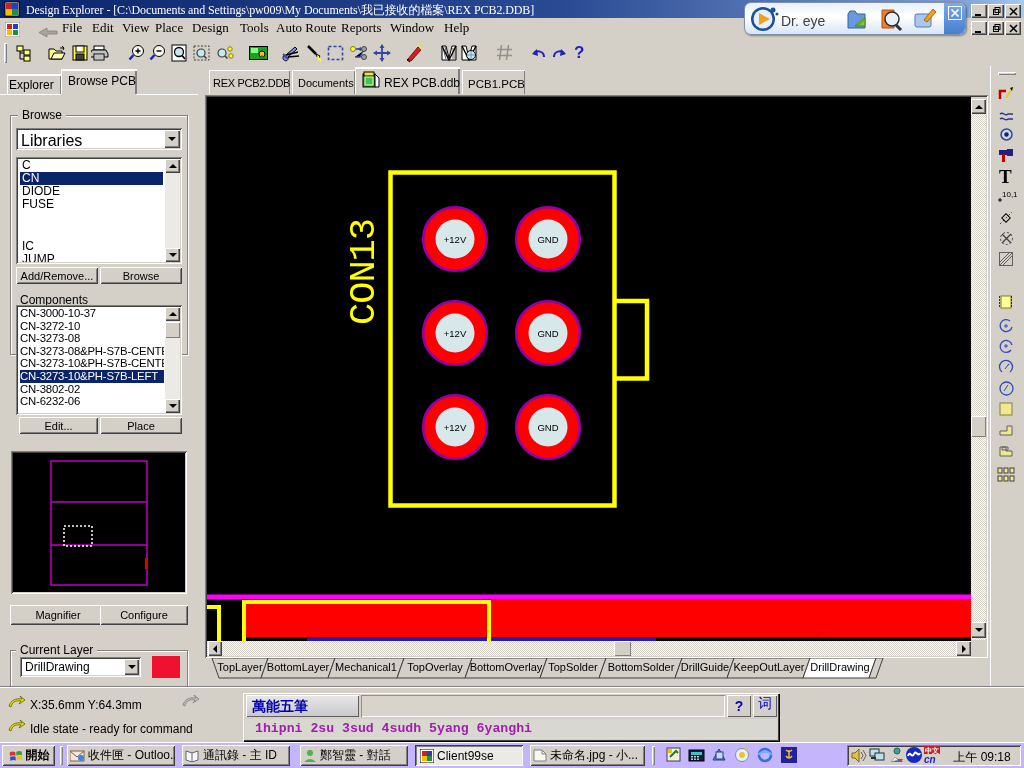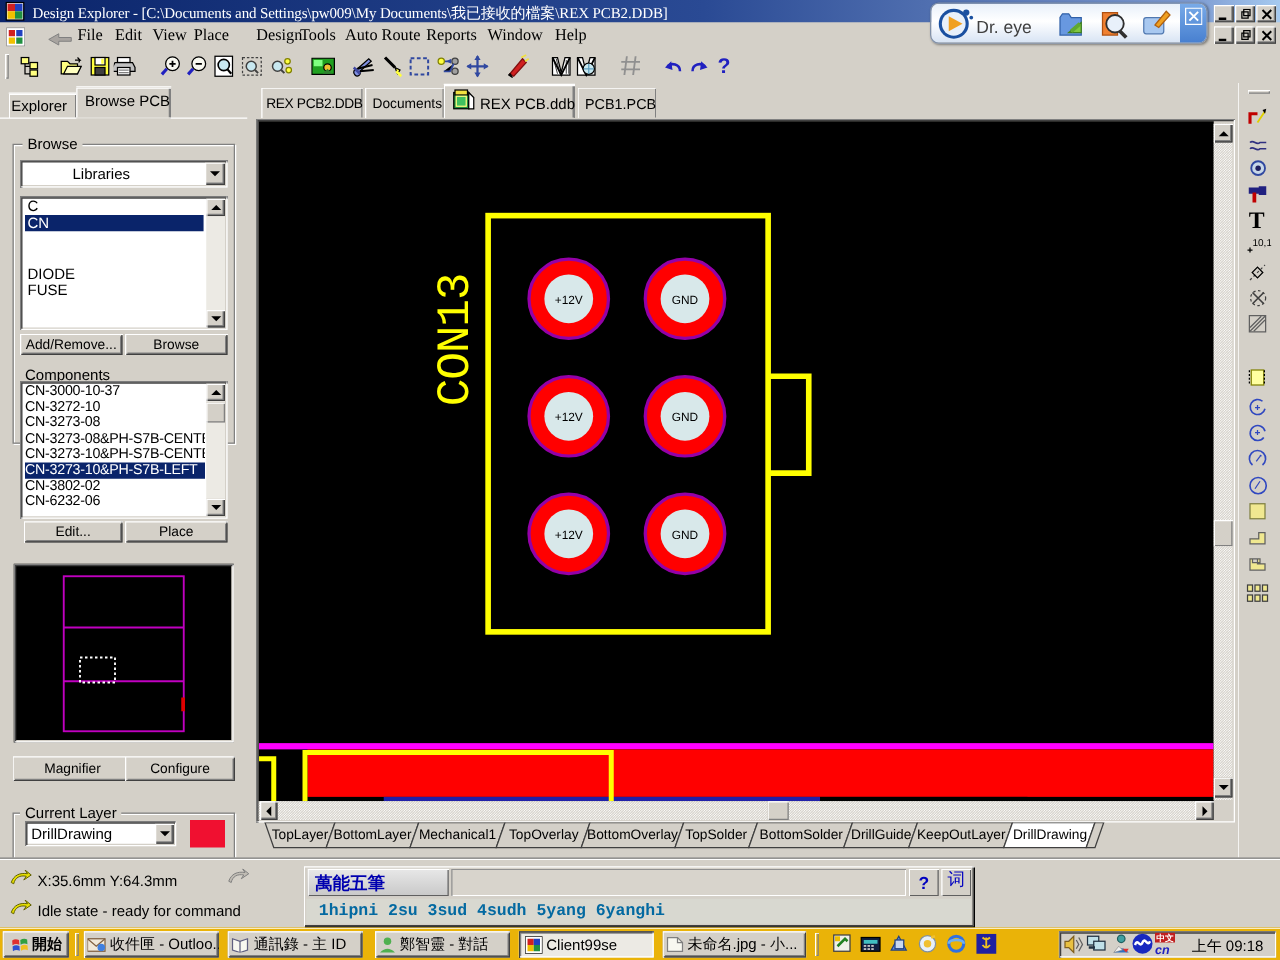--- a/index.html
+++ b/index.html
@@ -68,21 +68,21 @@
 <div class="abs" style="left:37px;top:24px;">
 <svg width="22" height="12">
         <path d="M2 5 L12 5 L12 2 L20 6.5 L12 11 L12 8 L2 8 Z" fill="#A8A4A0" stroke="#808080" stroke-width="0.8" transform="rotate(180 11 6.5)"></path>
       </svg>
 </div>
 <div class="abs" style="left:0;top:20px;width:1024px;height:20px;font-family:'Liberation Serif',serif;font-size:13px;color:#000;">
 <span class="abs" style="left:62px;">File</span>
 <span class="abs" style="left:92px;">Edit</span>
 <span class="abs" style="left:122px;">View</span>
 <span class="abs" style="left:155px;">Place</span>
-<span class="abs" style="left:205px;">Design</span>
+<span class="abs" style="left:192px;">Design</span>
 <span class="abs" style="left:240px;">Tools</span>
 <span class="abs" style="left:276px;">Auto Route</span>
 <span class="abs" style="left:341px;">Reports</span>
 <span class="abs" style="left:390px;">Window</span>
 <span class="abs" style="left:444px;">Help</span>
 </div>
 
 <div class="wbtn" style="left:971px;top:21px;">
       <svg width="10" height="9">
         <rect x="1" y="7" width="6" height="2" fill="#000"></rect>
@@ -248,29 +248,29 @@
 <div class="abs" style="left:7px;top:8px;width:54px;height:20px;background:#D4D0C8;box-shadow:inset 1px 1px 0 #fff,inset -1px 0 0 #808080;border-top:1px solid #fff;"></div>
 <div class="abs" style="left:9px;top:12px;font-size:12px;">Explorer</div>
 <div class="abs" style="left:61px;top:3px;width:76px;height:26px;background:#D4D0C8;box-shadow:inset 1px 1px 0 #fff,inset -2px 0 0 #808080,inset -1px 0 0 #404040;border-top:1px solid #fff;"></div>
 <div class="abs" style="left:68px;top:8px;font-size:12px;">Browse PCB</div>
 <div class="abs" style="left:0px;top:28px;width:198px;height:1px;background:#fff;"></div>
 <div class="abs" style="left:61px;top:28px;width:75px;height:1px;background:#D4D0C8;"></div>
 
 <div class="abs gbox" style="left:10px;top:49px;width:178px;height:240px;"></div>
 <div class="abs" style="left:18px;top:42px;background:#D4D0C8;padding:0 4px;font-size:12px;">Browse</div>
 <div class="abs combo" style="left:16px;top:62px;width:166px;height:22px;"></div>
-<div class="abs" style="left:21px;top:66px;font-size:12px;margin-left:37px;">Libraries</div>
+<div class="abs" style="left:21px;top:66px;font-size:16px;">Libraries</div>
 <div class="cbtn" style="left:164px;top:64px;width:16px;height:18px;">
         <div class="arr-d"></div>
       </div>
 <div class="abs sunkenw" style="left:16px;top:91px;width:166px;height:107px;"></div>
 <div class="abs" style="left:20px;top:93px;width:143px;height:103px;font-size:12px;line-height:13px;color:#000;overflow:hidden;">
 <div style="padding-left:2px;">C</div>
 <div style="background:#0A246A;color:#fff;padding-left:2px;">CN</div>
-<div style="padding-left:2px;margin-top:28px;">DIODE</div>
+<div style="padding-left:2px;">DIODE</div>
 <div style="padding-left:2px;">FUSE</div>
 <div style="padding-left:2px;margin-top:29px;">IC</div>
 <div style="padding-left:2px;">JUMP</div>
 <div style="padding-left:2px;">L</div>
 <div style="padding-left:2px;">LED</div>
 </div>
 <div class="abs" style="left:165px;top:93px;width:15px;height:103px;background:#ECEAE4;"></div>
 <div class="cbtn" style="left:165px;top:93px;width:15px;height:14px;">
         <div class="arr-u"></div>
       </div>
@@ -519,24 +519,24 @@
       </svg>
 <div class="abs t11" style="left:30px;top:35px;font-size:12px;">Idle state - ready for command</div>
 
 <div class="abs" style="left:243px;top:6px;width:536px;height:48px;background:#D4D0C8;box-shadow:inset 1px 1px 0 #fff,inset -1px -1px 0 #404040,1px 1px 0 #000;"></div>
 <div class="abs" style="left:246px;top:8px;width:113px;height:22px;background:linear-gradient(to bottom,#E8E8E8,#C8C8C8);box-shadow:inset 1px 1px 0 #fff,inset -1px -1px 0 #606060;"></div>
 <div class="abs" style="left:252px;top:11px;font-size:14px;color:#0000B0;font-weight:bold;">萬能五筆</div>
 <div class="abs" style="left:361px;top:8px;width:364px;height:22px;background:#D8D4CC;box-shadow:inset 1px 1px 0 #909090,inset -1px -1px 0 #fff;"></div>
 <div class="abs" style="left:727px;top:8px;width:24px;height:22px;background:#D4D0C8;box-shadow:inset 1px 1px 0 #fff,inset -1px -1px 0 #606060;text-align:center;font-size:14px;color:#0000C0;font-weight:bold;line-height:22px;">?</div>
 <div class="abs" style="left:753px;top:8px;width:24px;height:22px;background:#D4D0C8;box-shadow:inset 1px 1px 0 #fff,inset -1px -1px 0 #606060;text-align:center;font-size:14px;color:#0000C0;">词</div>
 <div class="abs" style="left:245px;top:32px;width:532px;height:20px;background:#D8D8D0;"></div>
-<div class="abs" style="left:255px;top:34px;font-family:'Liberation Mono',monospace;font-size:13.2px;font-weight:bold;color:#0369a1;white-space:nowrap;">1hipni 2su 3sud 4sudh 5yang 6yanghi</div>
-</div>
-
-<div class="abs" id="taskbar" style="left:0;top:742px;width:1024px;height:26px;background:#eab308;box-shadow:inset 0 1px 0 #fff;padding-left:47px;">
+<div class="abs" style="left:255px;top:34px;font-family:'Liberation Mono',monospace;font-size:13.2px;font-weight:bold;color:#a21caf;white-space:nowrap;">1hipni 2su 3sud 4sudh 5yang 6yanghi</div>
+</div>
+
+<div class="abs" id="taskbar" style="left:0;top:742px;width:1024px;height:26px;background:#c4b5fd;box-shadow:inset 0 1px 0 #fff;padding-left:47px;">
 <div class="abs btn" style="left:2px;top:3px;width:53px;height:21px;">
 <svg width="16" height="14" style="margin-right:2px;">
           <g transform="rotate(-4 8 7)">
             <path d="M2 3 Q4.5 1.5 7.5 3 L7.5 6.8 Q4.5 5.3 2 6.8 Z" fill="#E03030"></path>
             <path d="M8.5 3 Q11.5 1.5 14 3 L14 6.8 Q11.5 5.3 8.5 6.8 Z" fill="#30A040"></path>
             <path d="M2 7.8 Q4.5 6.3 7.5 7.8 L7.5 11.6 Q4.5 10.1 2 11.6 Z" fill="#3050D0"></path>
             <path d="M8.5 7.8 Q11.5 6.3 14 7.8 L14 11.6 Q11.5 10.1 8.5 11.6 Z" fill="#F0C020"></path>
           </g>
         </svg>
 <span style="font-weight:bold;font-size:12px;">開始</span>

